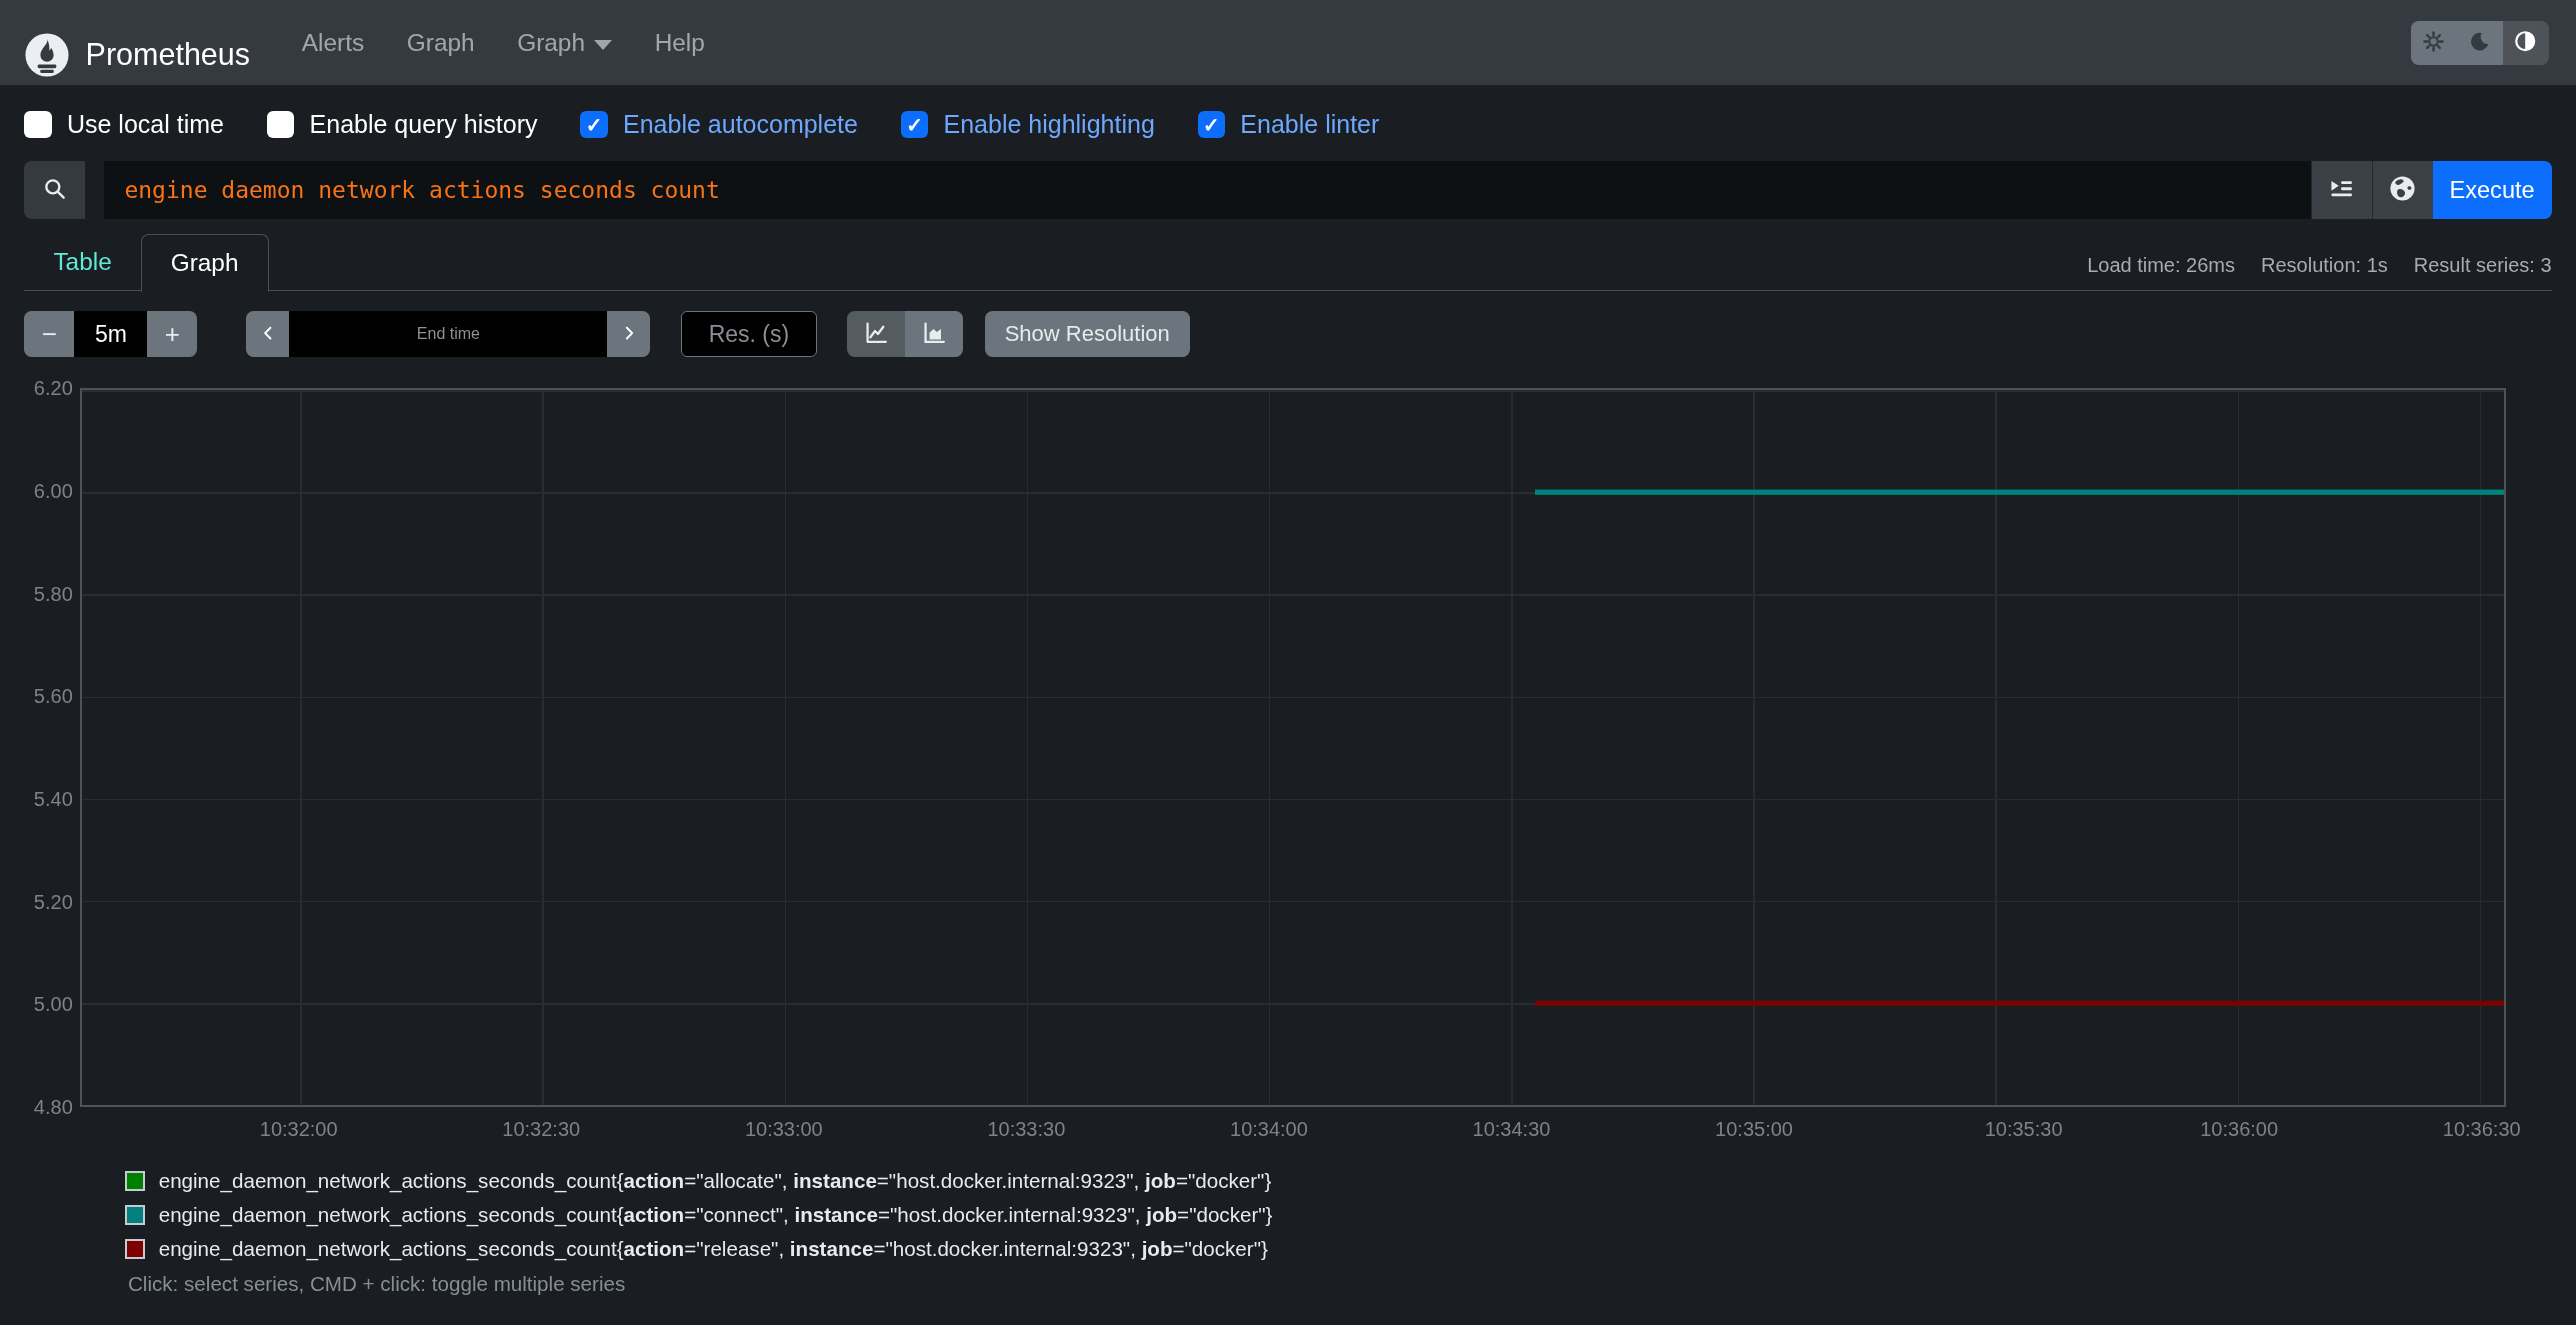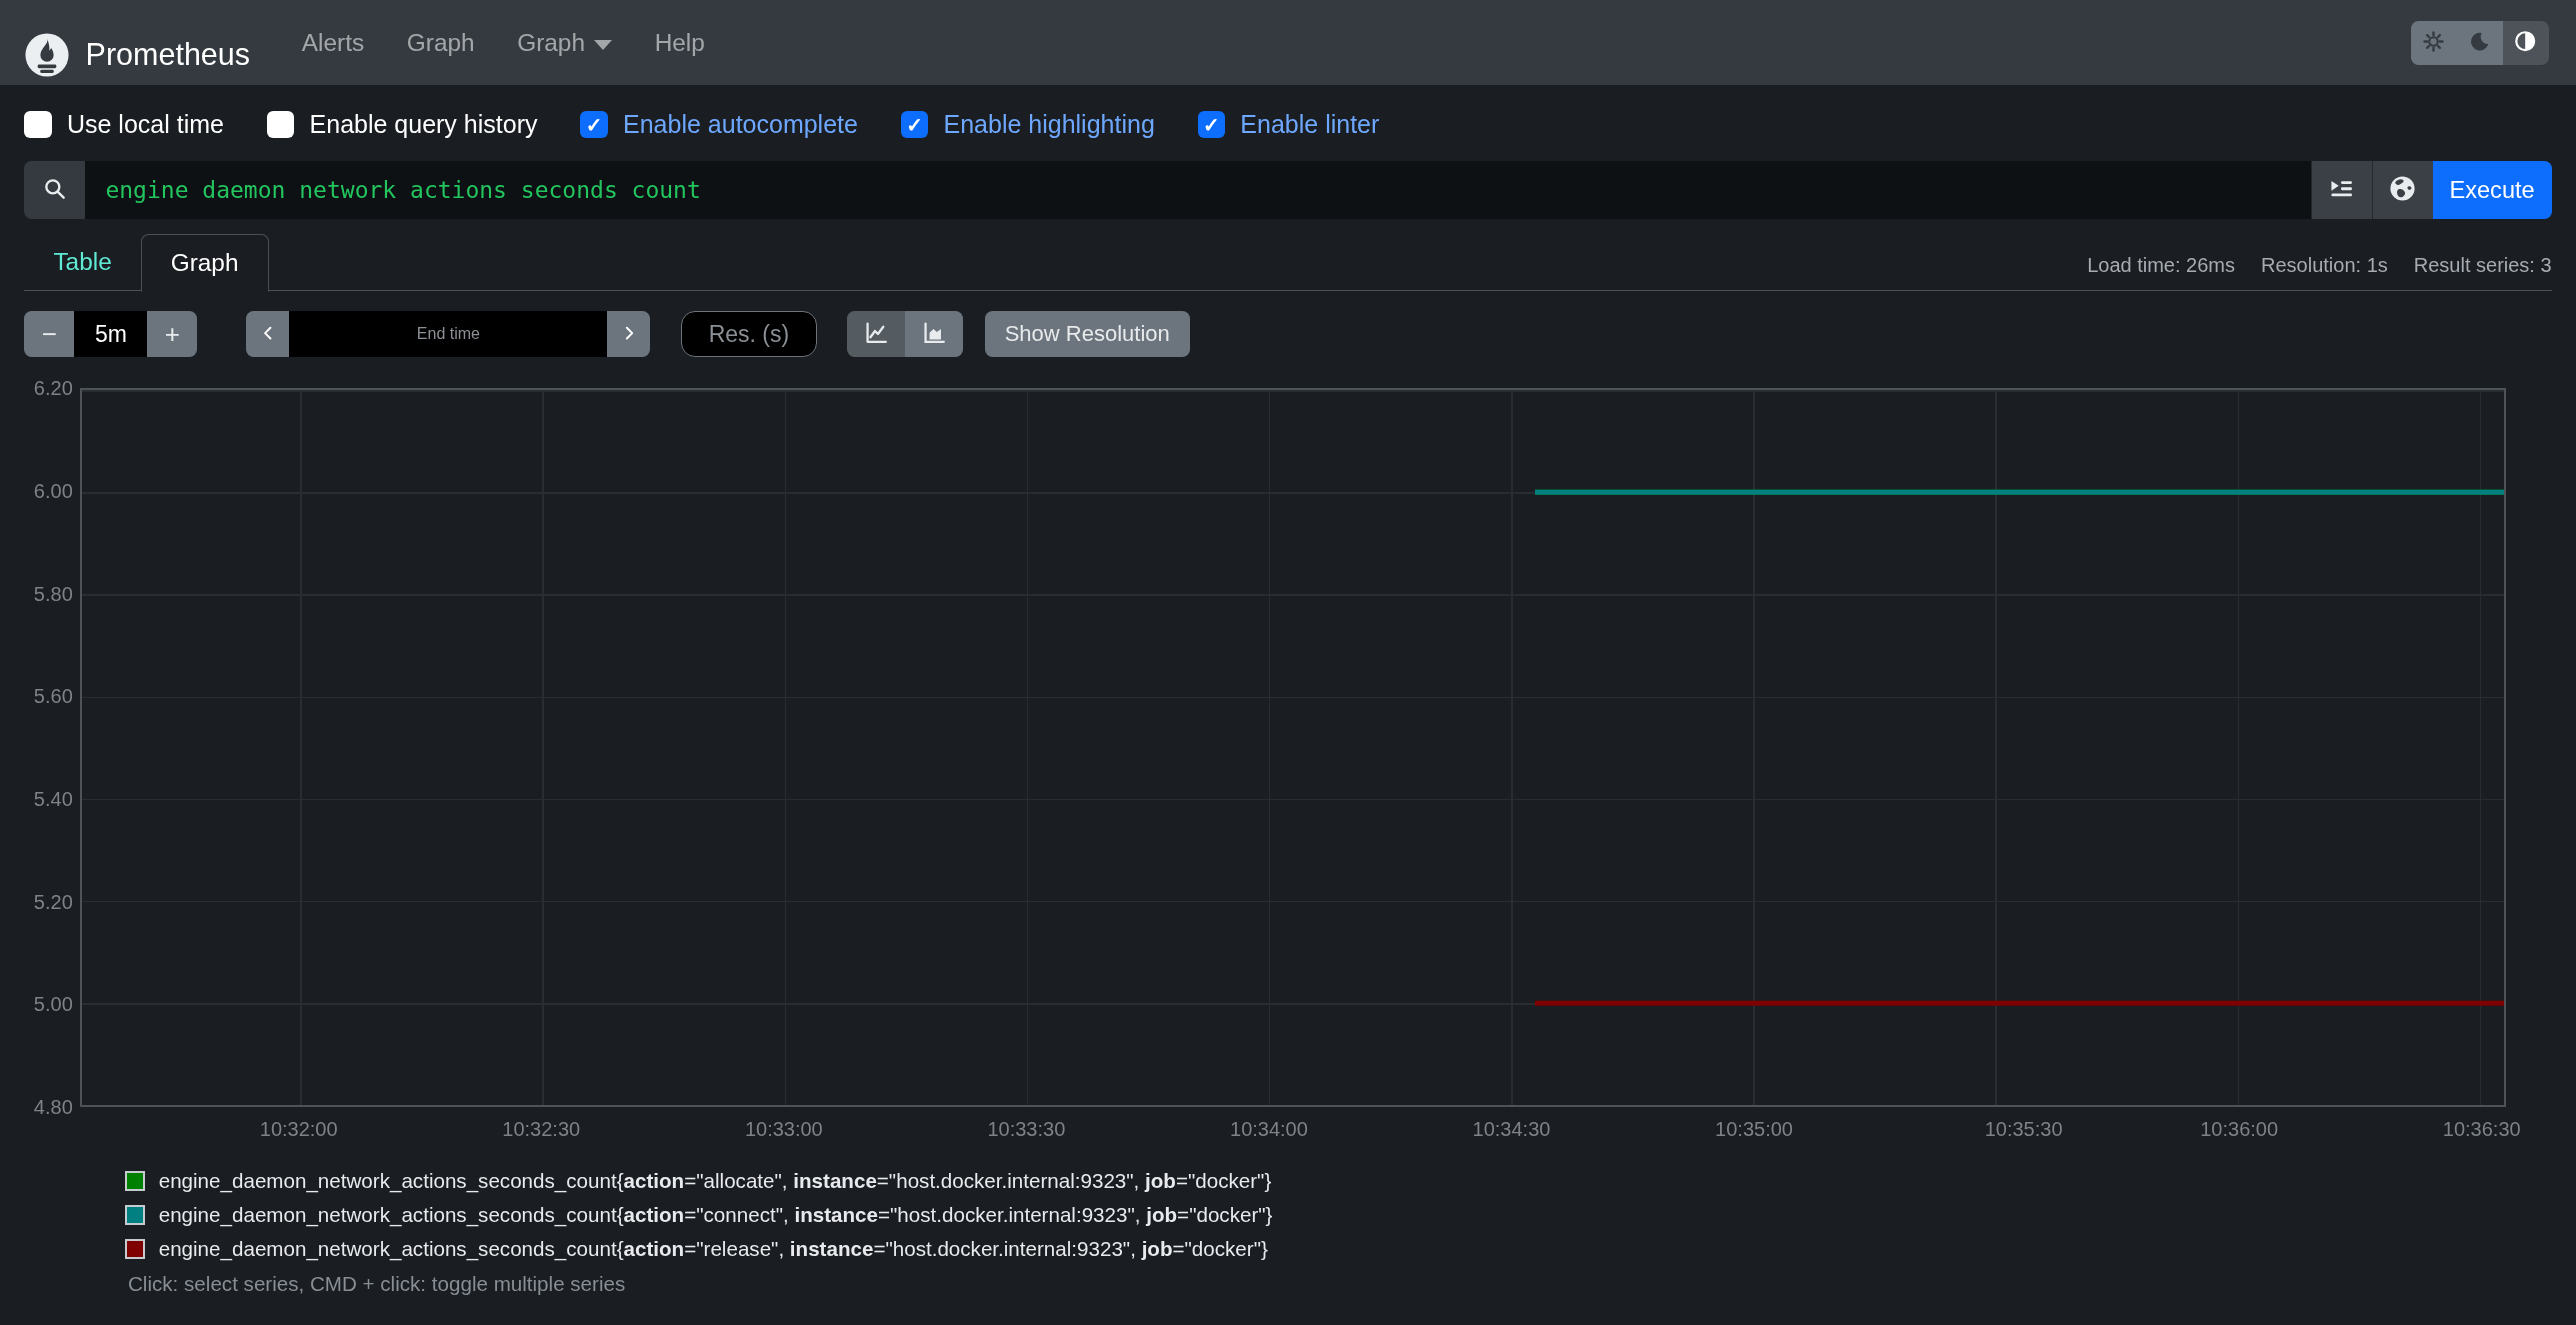--- a/index.html
+++ b/index.html
@@ -22,41 +22,41 @@
   .opt { display:flex; align-items:center; margin-right:43px; cursor:pointer; }
   .cb { width:27.4px; height:27.4px; border-radius:6.1px; background:#fff; margin-right:15.2px; display:flex; align-items:center; justify-content:center; flex:none; }
   .cb.checked { background:#0d6efd; }
   .cb.checked::after { content:"✓"; color:#fff; font-size:20px; font-weight:bold; line-height:1; }
   .opt-label { font-size:25px; color:#fff; }
   .opt-label.on { color:#6ea8fe; }
 
   
   .query-row { display:flex; margin:15.2px 24.4px 0; height:58px; }
   .search-box { width:61px; background:#343a40; border-radius:7.6px 0 0 7.6px; display:flex; align-items:center; justify-content:center; flex:none; }
-  .query-input { flex:1; background:#0e1114; border:none; outline:none; color:#22c55e; font-family:"DejaVu Sans Mono",monospace; font-size:23px; padding:0 20px; }
+  .query-input { flex:1; background:#0e1114; border:none; outline:none; color:#f97316; font-family:"DejaVu Sans Mono",monospace; font-size:23px; padding:0 20px;margin-left:19px; }
   .qbtn { width:61px; background:#3a4046; border:none; border-left:1.5px solid #24282c; display:flex; align-items:center; justify-content:center; cursor:pointer; flex:none; }
   .execute-btn { width:119px; background:#0d6efd; color:#fff; font-size:23.6px; border:none; border-radius:0 7.6px 7.6px 0; cursor:pointer; flex:none; font-family:inherit; }
 
   
   .tabs-row { display:flex; align-items:flex-end; margin:13.7px 24.4px 0; border-bottom:1.5px solid #495057; height:58px; }
   .tab { font-size:24.4px; padding:13.7px 29px; cursor:pointer; }
   .tab.inactive { color:#5eead4; }
   .tab.active { color:#fff; background:#1a1d21; border:1.5px solid #495057; border-bottom:1.5px solid #1a1d21; border-radius:7.6px 7.6px 0 0; margin-bottom:-1.5px; }
   .stats { margin-left:auto; display:flex; gap:26px; color:#a6acb2; font-size:20px; align-self:center; padding-top:7.6px; }
 
   
   .controls-row { display:flex; align-items:center; margin:20px 24.4px 0; height:46px; }
   .grp { display:flex; border-radius:7.6px; overflow:hidden; height:46px; flex:none; }
   .cbtn { background:#6c757d; border:none; color:#e9ecef; display:flex; align-items:center; justify-content:center; font-size:26px; cursor:pointer; height:46px; }
   .btn-step { width:50px; }
   .btn-chev { width:43px; }
   .range-input { width:73px; background:#000; border:none; outline:none; color:#fff; font-size:23px; text-align:center; font-family:inherit; }
   .endtime-input { width:318px; background:#000; border:none; outline:none; color:#f0abfc; font-size:16px; text-align:center; font-family:inherit; }
   .endtime-input::placeholder, .res-input::placeholder { color:#8a9096; opacity:1; }
-  .res-input { width:136px; height:46px; background:#000; border:1.5px solid #6c757d; border-radius:14px; color:#8a9096; font-size:23px; text-align:center; outline:none; margin-left:30.5px; flex:none; font-family:inherit; }
+  .res-input { width:136px; height:46px; background:#000; border:1.5px solid #6c757d; border-radius:6px; color:#8a9096; font-size:23px; text-align:center; outline:none; margin-left:30.5px; flex:none; font-family:inherit; }
   .gap1 { margin-left:49px; } .gap2 { margin-left:30.5px; } .gap3 { margin-left:21.3px; }
   .tbtn { width:58px; background:#6c757d; border:none; display:flex; align-items:center; justify-content:center; cursor:pointer; height:46px; }
   .tbtn.active { background:#545b61; }
   .exemplars-btn { background:#6c757d; border:none; border-radius:7.6px; color:#e8eaec; font-size:22px; padding:0 20px; height:46px; cursor:pointer; flex:none; font-family:inherit; }
 
   
   .chart-wrap { margin:31px 70px 0 24.4px; }
   .chart-inner { display:flex; }
   .yaxis { position:relative; width:56px; flex:none; height:719px; }
   .ytick { position:absolute; right:7.6px; transform:translateY(-50%); font-size:20px; color:#7d8388; }

